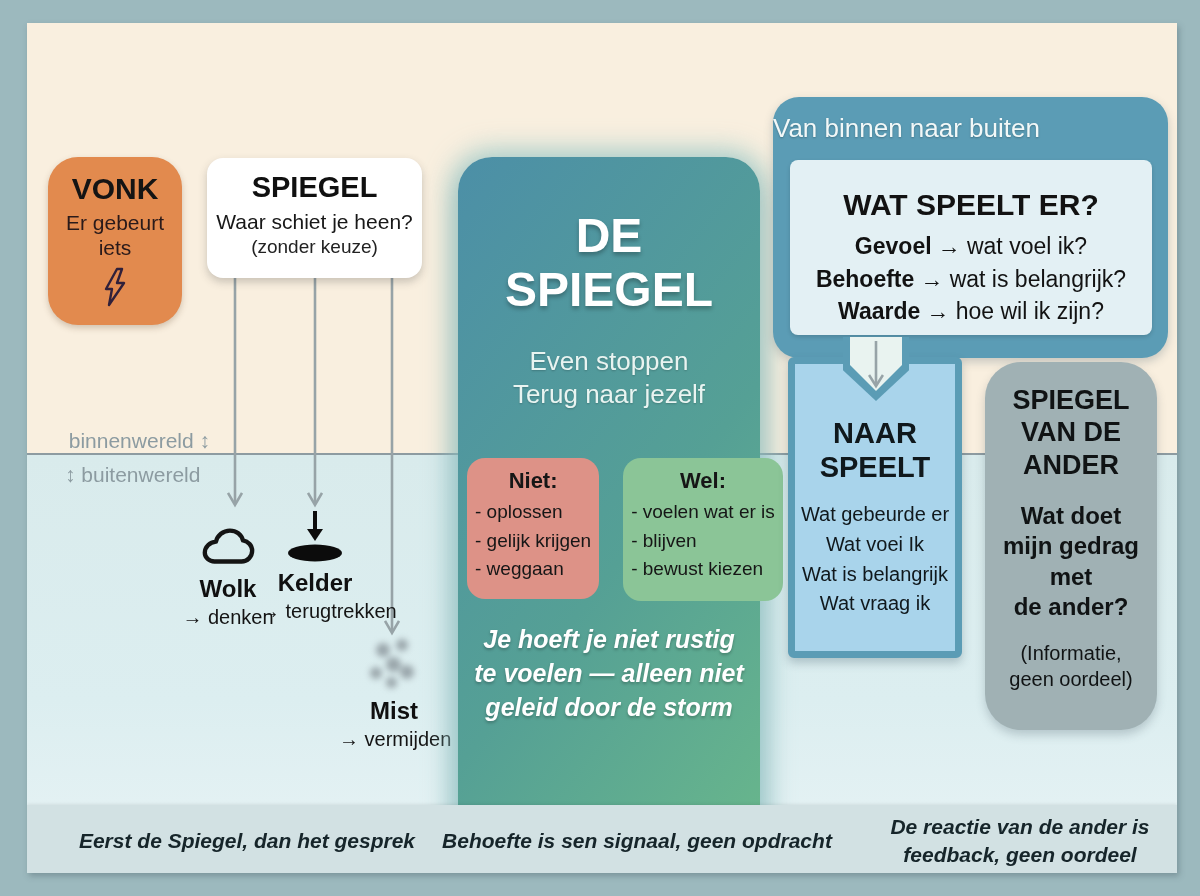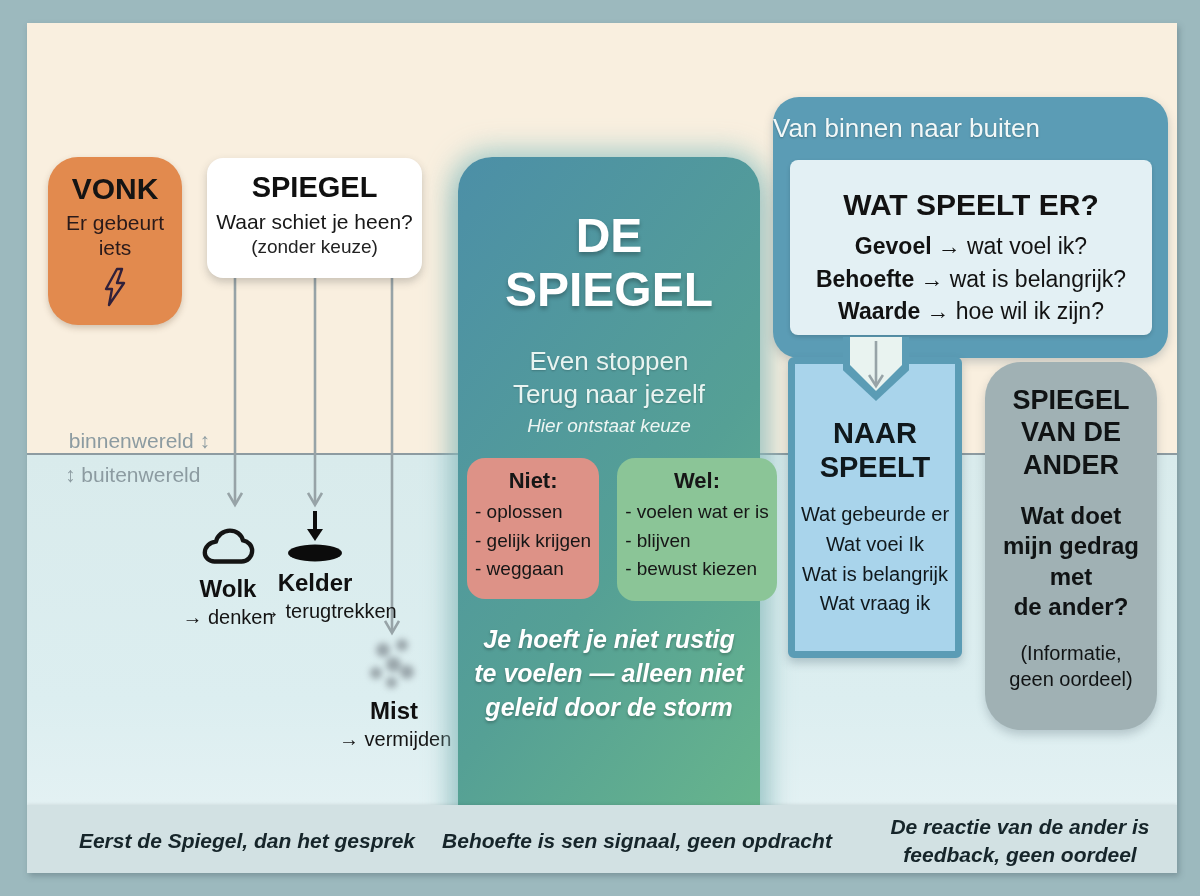--- a/index.html
+++ b/index.html
@@ -76,21 +76,21 @@
   }
   .spiegel .big-title {
     margin-top:52px; font-size:48px; font-weight:bold; line-height:1.12;
     white-space:pre-line; text-shadow:0 3px 4px rgba(0,0,0,.28);
   }
   .spiegel .sub { font-size:26px; color:#e9f4f1; line-height:1.3; text-shadow:0 1px 2px rgba(0,0,0,.2); }
   .spiegel .sub.first { margin-top:28px; }
   .spiegel .sub3 { font-size:19px; font-style:italic; color:#eef6f3; margin-top:3px; }
   .nw-row {
     position:absolute; left:9px; right:9px; top:301px;
-    display:flex; gap:18px;
+    display:flex; gap:24px;
   }
   .nw-box { border-radius:18px; padding:10px 8px 12px 8px; text-align:left; color:#161616; }
   .nw-box .nw-title { text-align:center; font-size:22px; font-weight:bold; margin-bottom:4px; }
   .nw-box .nw-item { font-size:19px; line-height:1.5; white-space:nowrap; }
   .niet { width:136px; height:141px; background:#dd9287; }
   .wel  { flex:1; height:143px; background:#8bc597; }
   .spiegel .quote {
     position:absolute; left:10px; right:10px; top:466px;
     font-size:25px; font-weight:bold; font-style:italic; line-height:1.35;
     white-space:pre-line; text-shadow:0 2px 3px rgba(0,0,0,.25);
@@ -239,21 +239,20 @@
     </div>
     <div class="name">Mist</div>
     <div class="effect">→ vermijden</div>
   </div>
 
   <div class="spiegel">
     <div class="big-title">DE
 SPIEGEL</div>
     <div class="sub first">Even stoppen</div>
     <div class="sub">Terug naar jezelf</div>
-    <div class="sub3">Hier ontstaat keuze</div>
 
     <div class="nw-row">
       <div class="nw-box niet">
         <div class="nw-title">Niet:</div>
         <div class="nw-item">- oplossen</div>
         <div class="nw-item">- gelijk krijgen</div>
         <div class="nw-item">- weggaan</div>
       </div>
       <div class="nw-box wel">
         <div class="nw-title">Wel:</div>

